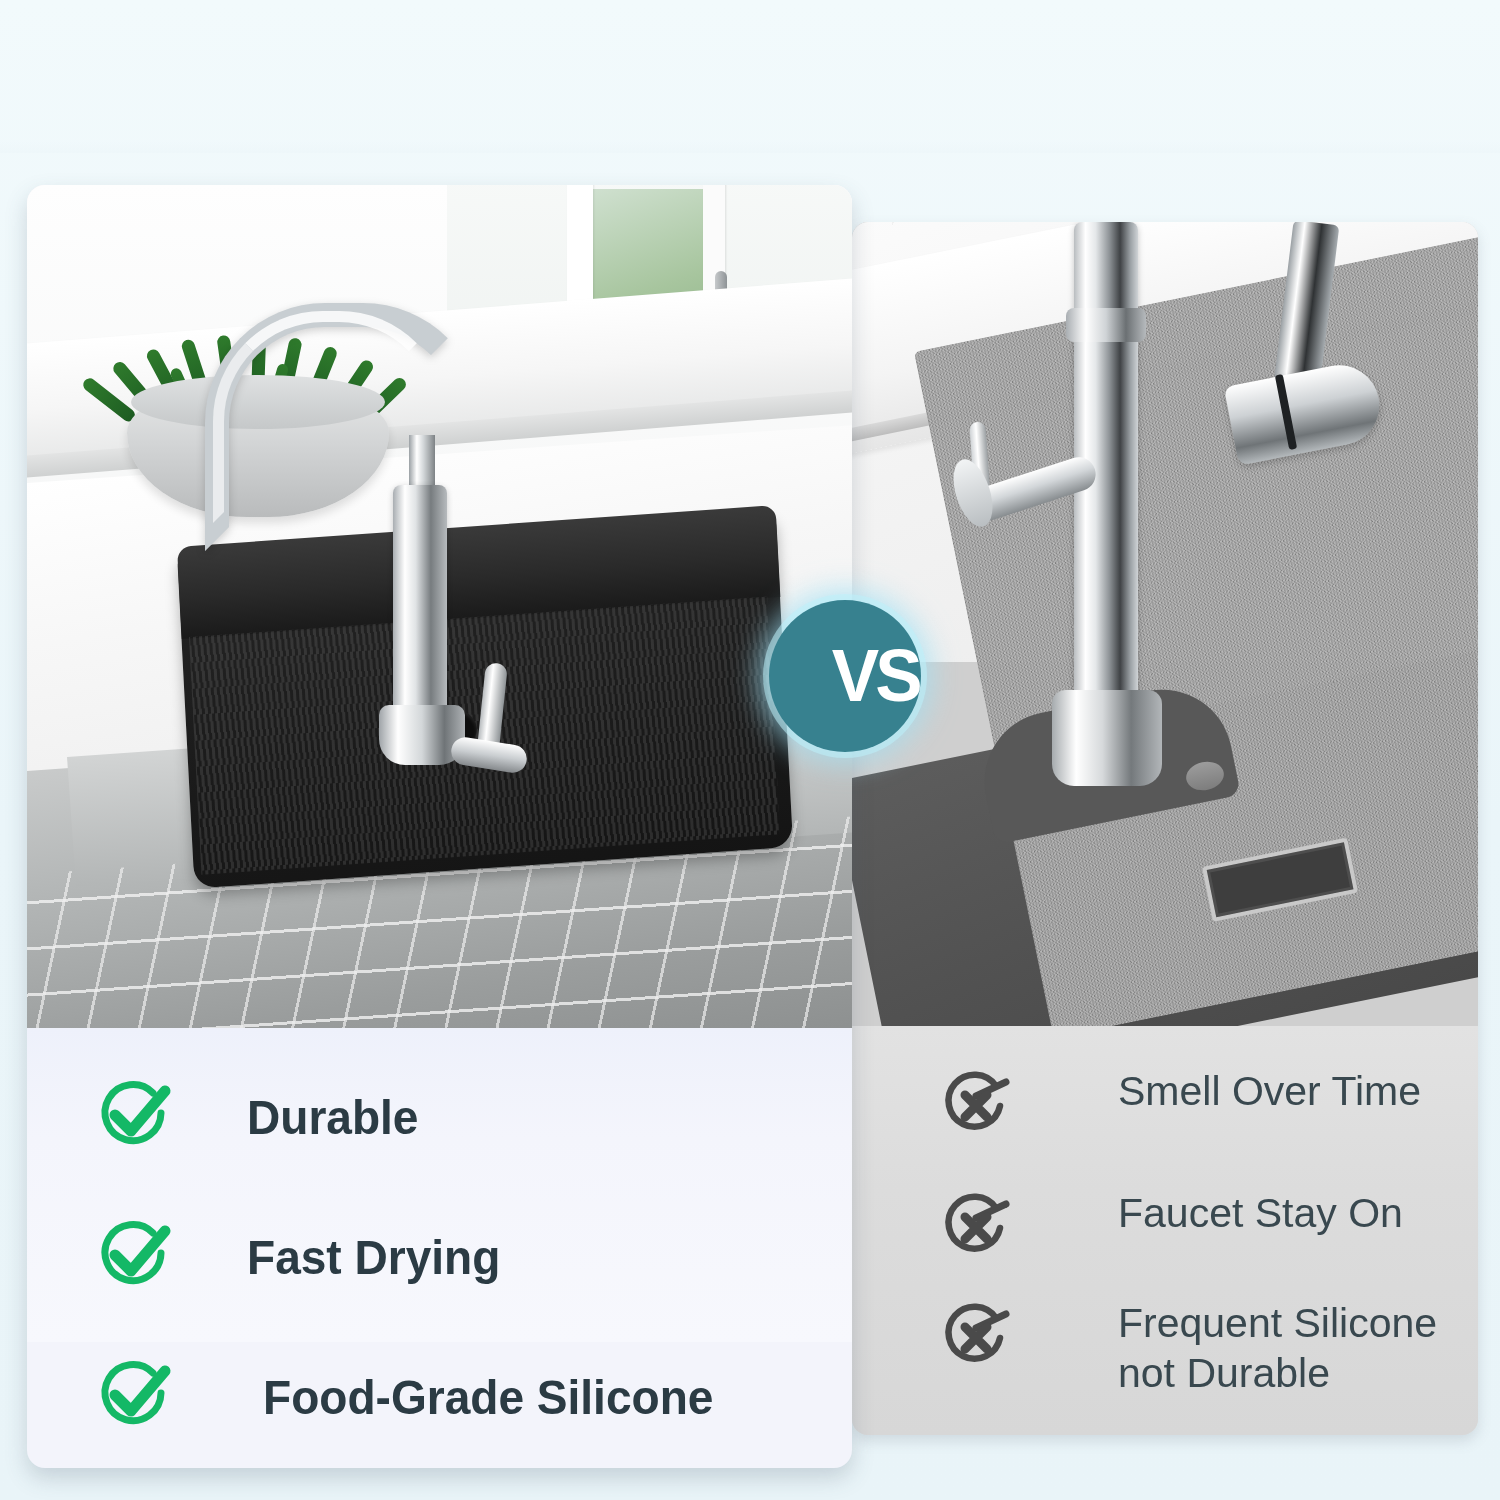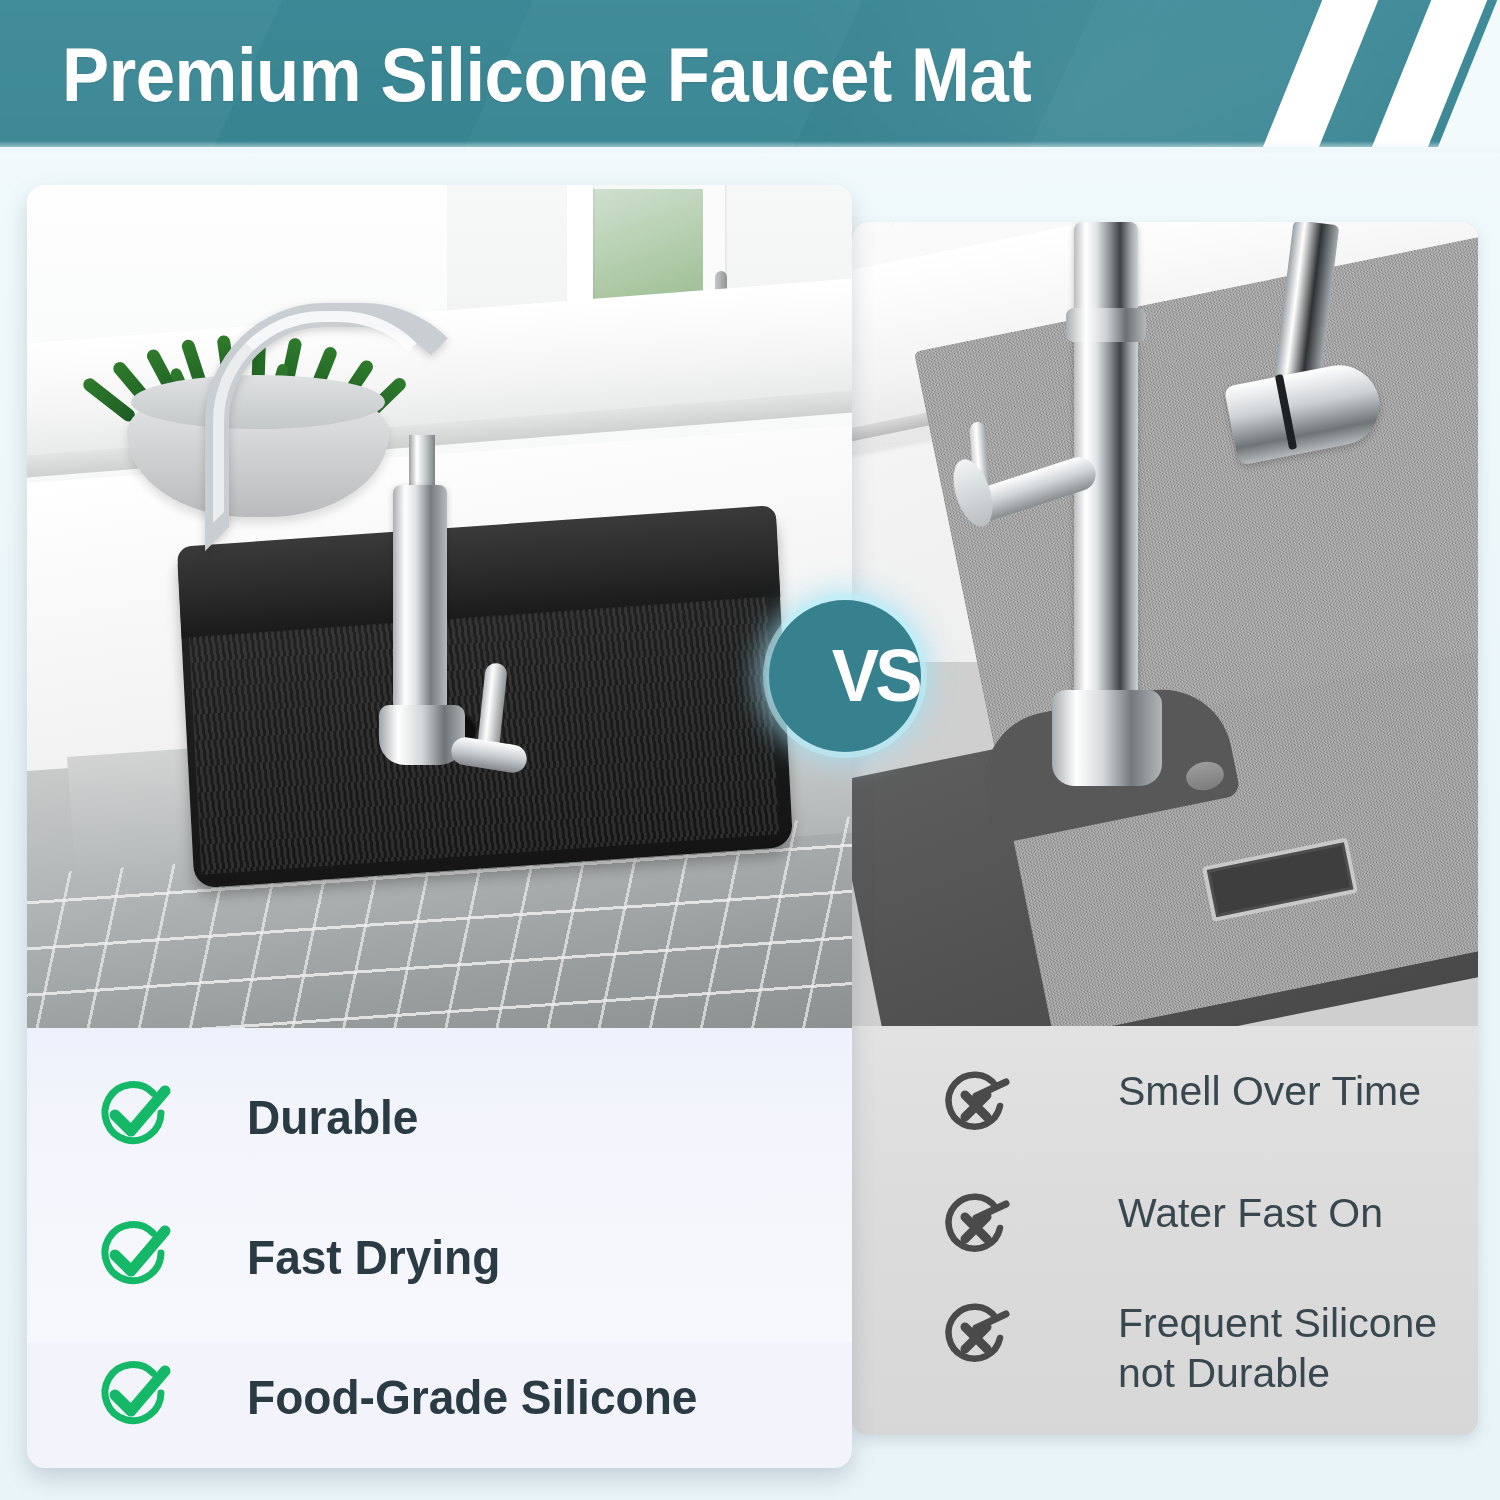--- a/index.html
+++ b/index.html
@@ -197,47 +197,39 @@
     display:flex;align-items:center;justify-content:flex-end;
     box-shadow:0 0 0 6px rgba(190,240,250,.55), 0 0 26px 12px rgba(160,225,245,.65);}
   .vs-text{color:#ffffff;font-size:74px;font-weight:bold;letter-spacing:-4px;
     line-height:74px;transform:scaleX(.96);}
 
   
   .pros{position:absolute;left:0;top:0;width:825px;height:440px;}
   .pro-row{position:absolute;display:flex;align-items:center;}
   .pro-row.r0{left:64px;top:45px;}
   .pro-row.r1{left:64px;top:185px;}
-  .pro-row.r2{left:64px;top:325px;}
+  .pro-row.r2{left:64px;top:325px;gap:16px;}
   .pro-label{margin-left:72px;font-size:49px;font-weight:bold;color:#2b3b44;
     font-stretch:condensed;transform:scaleX(.94);transform-origin:left center;white-space:nowrap;}
 
   .cons{position:absolute;left:0;top:0;width:626px;height:409px;margin-left:38px;}
   .con-row{position:absolute;display:flex;align-items:flex-start;}
   .con-row.c0{left:48px;top:40px;}
   .con-row.c1{left:48px;top:162px;}
   .con-row.c2{left:48px;top:272px;}
   .con-label{margin-left:104px;font-size:41px;font-weight:normal;color:#39484f;
     line-height:50px;white-space:pre-line;}
 
   .ico{flex:0 0 auto;}
 </style>
 </head>
 <body>
 
 <div class="page">
 
-  <div class="header">
-    <div class="header-photo"></div>
-    <div class="header-tint"></div>
-    <div class="stripe s1"></div>
-    <div class="stripe s2"></div>
-    <div class="stripe-end"></div>
-    <div class="header-title">Premium Silicone Faucet Mat</div>
-  </div>
   <div class="header-bottom-fade"></div>
 
   <div class="right-card">
 
     <div class="right-photo">
       <div class="r-wall"></div>
       <div class="r-counter"></div>
       <div class="r-counter-edge"></div>
       <div class="r-sink"></div>
       <div class="r-mat"></div>
@@ -270,21 +262,21 @@
         </div>
 
         <div class="con-row c1">
           <span class="ico">
             <svg width="76" height="76" viewBox="0 0 76 76">
               <path d="M58 20 A26 26 0 1 0 62 40" fill="none" stroke="#4a4a4a" stroke-width="6.5" stroke-linecap="round"></path>
               <path d="M38 30 L68 16" fill="none" stroke="#4a4a4a" stroke-width="7" stroke-linecap="round"></path>
               <path d="M27 29 L49 51 M49 29 L27 51" fill="none" stroke="#4a4a4a" stroke-width="9" stroke-linecap="round"></path>
             </svg>
           </span>
-          <span class="con-label">Water Fast On</span>
+          <span class="con-label">Faucet Stay On</span>
         </div>
 
         <div class="con-row c2">
           <span class="ico">
             <svg width="76" height="76" viewBox="0 0 76 76">
               <path d="M58 20 A26 26 0 1 0 62 40" fill="none" stroke="#4a4a4a" stroke-width="6.5" stroke-linecap="round"></path>
               <path d="M38 30 L68 16" fill="none" stroke="#4a4a4a" stroke-width="7" stroke-linecap="round"></path>
               <path d="M27 29 L49 51 M49 29 L27 51" fill="none" stroke="#4a4a4a" stroke-width="9" stroke-linecap="round"></path>
             </svg>
           </span>

